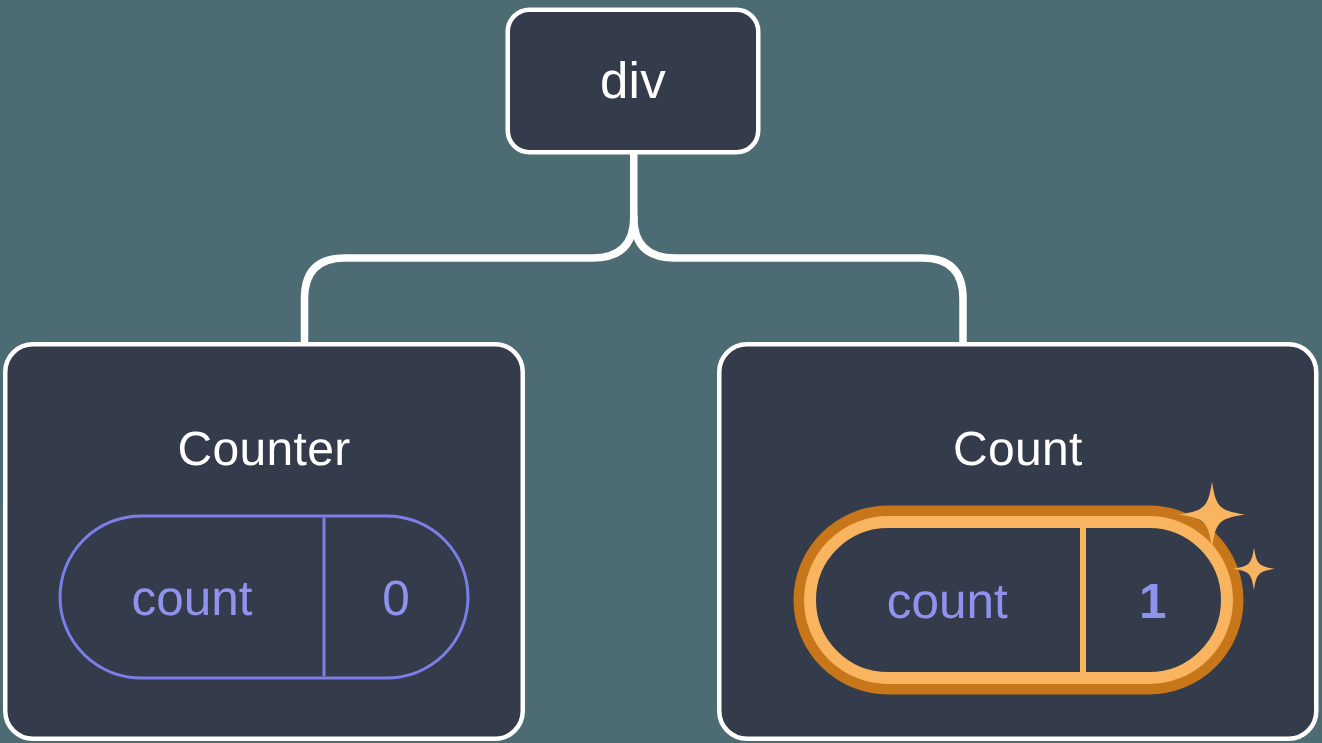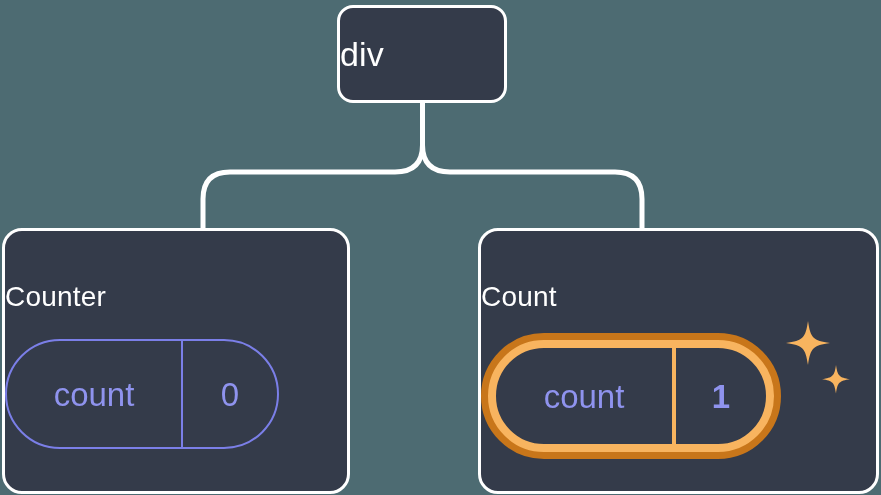--- a/index.html
+++ b/index.html
@@ -31,21 +31,21 @@
 
   
   .node {
     position: absolute;
     background: #343b4a;
     border: 3px solid #ffffff;
     border-radius: 20px;
     box-sizing: border-box;
     display: flex;
     flex-direction: column;
-    align-items: flex-start;
+    align-items: center;
   }
   .node-root {
     left: 337px;
     top: 5px;
     width: 170px;
     height: 98px;
     border-radius: 16px;
     justify-content: center;
   }
   .node-left {
@@ -56,21 +56,21 @@
   }
   .node-right {
     left: 478px;
     top: 228px;
     width: 401px;
     height: 266px;
   }
 
   .node-title {
     color: #ffffff;
-    font-size: 28px;
+    font-size: 32px;
     font-weight: 400;
     letter-spacing: 0.2px;
     line-height: 1;
     white-space: nowrap;
   }
   .node-root .node-title {
     font-size: 34px;
   }
   .node-left .node-title,
   .node-right .node-title {

